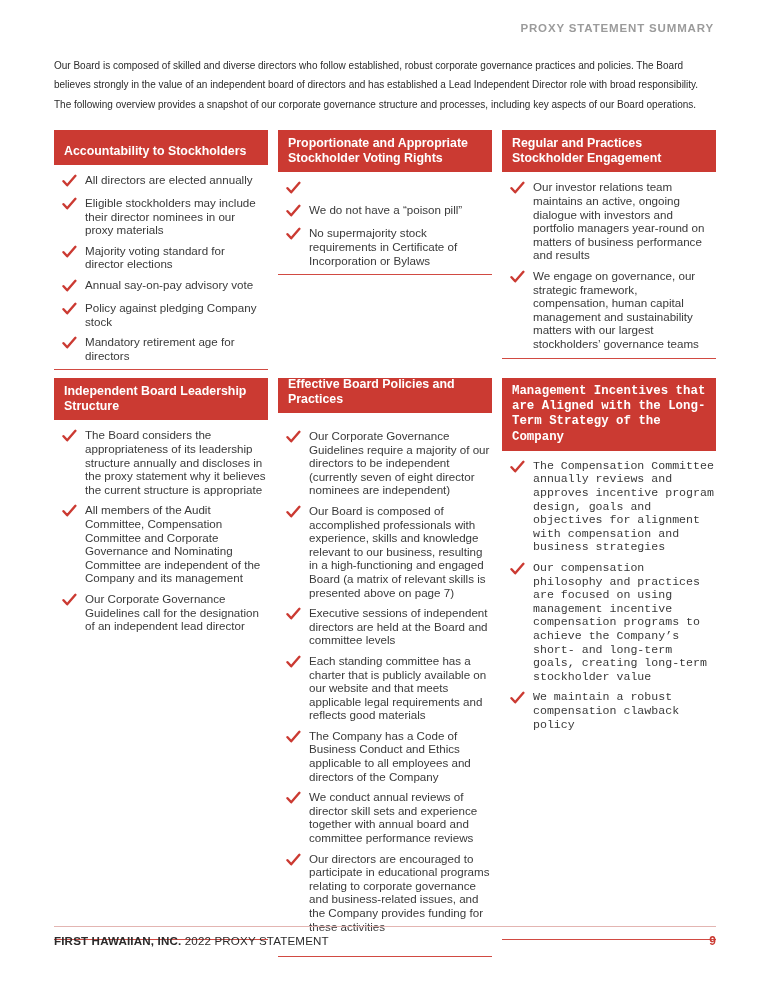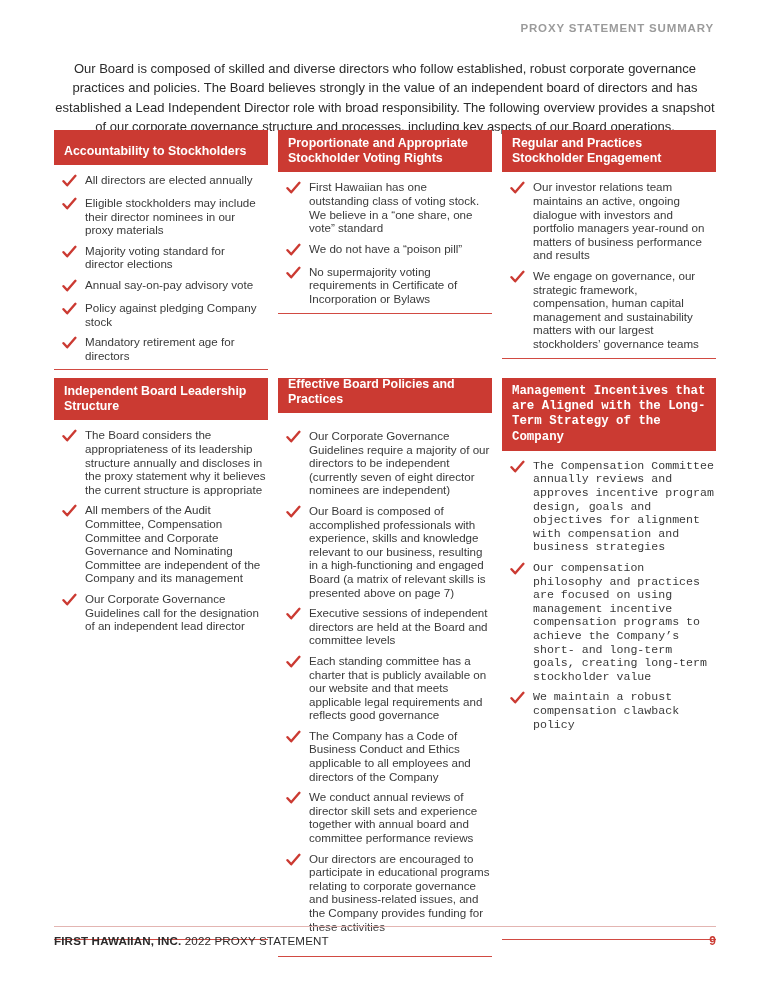--- a/index.html
+++ b/index.html
@@ -34,24 +34,24 @@
     text-transform: uppercase;
     white-space: nowrap;
   }
 
   
   .intro {
     position: absolute;
     top: 46px;
     left: 54px;
     width: 662px;
-    font-size: 13px;
+    font-size: 10px;
     line-height: 19.4px;
     color: #2b2b2b;
-    text-align: center;
+    text-align: left;
   }
 
   
   .grid {
     position: absolute;
     left: 54px;
     top: 130px;
     width: 662px;
   }
   .row {
@@ -221,37 +221,36 @@
 
       <div class="box">
         <div class="box-header h2">Proportionate and Appropriate Stockholder Voting Rights</div>
         <div class="box-body">
           <div class="item">
             <span class="check-icon">
                 <svg width="15" height="15" viewBox="0 0 15 15">
                   <path d="M1.5 7.2 L5.2 11.3 L13.4 1.8" stroke="#cb3a32" stroke-width="2.4" fill="none" stroke-linecap="round" stroke-linejoin="round"></path>
                 </svg>
               </span>
-            <span class="item-text">First Hawaiian has one outstanding class of voting stock. We believe in a “one share, one vote” standard</span>
           </div>
           <div class="item">
             <span class="check-icon">
                 <svg width="15" height="15" viewBox="0 0 15 15">
                   <path d="M1.5 7.2 L5.2 11.3 L13.4 1.8" stroke="#cb3a32" stroke-width="2.4" fill="none" stroke-linecap="round" stroke-linejoin="round"></path>
                 </svg>
               </span>
             <span class="item-text">We do not have a “poison pill”</span>
           </div>
           <div class="item">
             <span class="check-icon">
                 <svg width="15" height="15" viewBox="0 0 15 15">
                   <path d="M1.5 7.2 L5.2 11.3 L13.4 1.8" stroke="#cb3a32" stroke-width="2.4" fill="none" stroke-linecap="round" stroke-linejoin="round"></path>
                 </svg>
               </span>
-            <span class="item-text">No supermajority voting requirements in Certificate of Incorporation or Bylaws</span>
+            <span class="item-text">No supermajority stock requirements in Certificate of Incorporation or Bylaws</span>
           </div>
         </div>
         <div class="box-spacer"></div>
         <div class="box-rule"></div>
       </div>
 
       <div class="box">
         <div class="box-header h2">Regular and Practices Stockholder Engagement</div>
         <div class="box-body">
           <div class="item">
@@ -337,21 +336,21 @@
                 </svg>
               </span>
             <span class="item-text">Executive sessions of independent directors are held at the Board and committee levels</span>
           </div>
           <div class="item">
             <span class="check-icon">
                 <svg width="15" height="15" viewBox="0 0 15 15">
                   <path d="M1.5 7.2 L5.2 11.3 L13.4 1.8" stroke="#cb3a32" stroke-width="2.4" fill="none" stroke-linecap="round" stroke-linejoin="round"></path>
                 </svg>
               </span>
-            <span class="item-text">Each standing committee has a charter that is publicly available on our website and that meets applicable legal requirements and reflects good governance</span>
+            <span class="item-text">Each standing committee has a charter that is publicly available on our website and that meets applicable legal requirements and reflects good materials</span>
           </div>
           <div class="item">
             <span class="check-icon">
                 <svg width="15" height="15" viewBox="0 0 15 15">
                   <path d="M1.5 7.2 L5.2 11.3 L13.4 1.8" stroke="#cb3a32" stroke-width="2.4" fill="none" stroke-linecap="round" stroke-linejoin="round"></path>
                 </svg>
               </span>
             <span class="item-text">The Company has a Code of Business Conduct and Ethics applicable to all employees and directors of the Company</span>
           </div>
           <div class="item">

